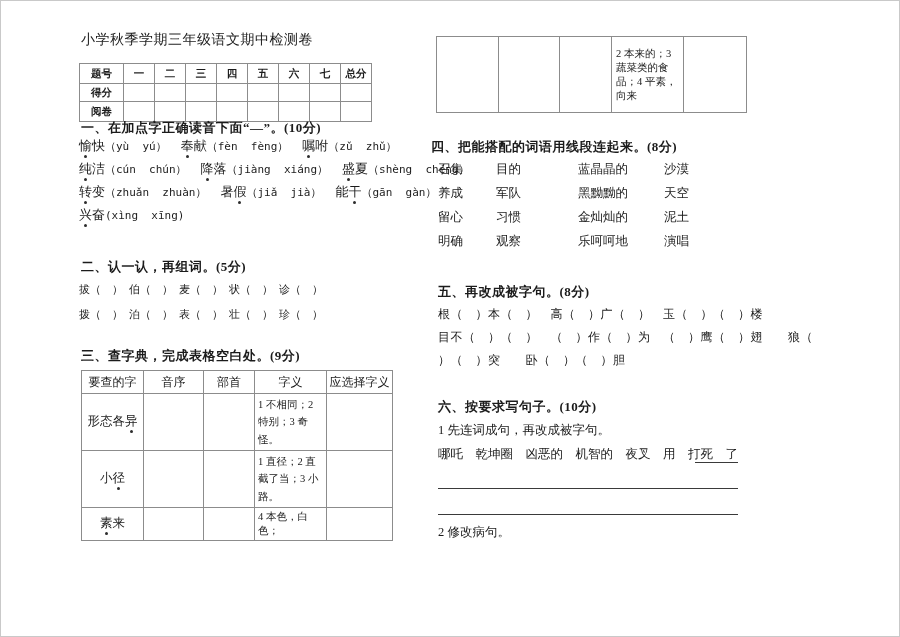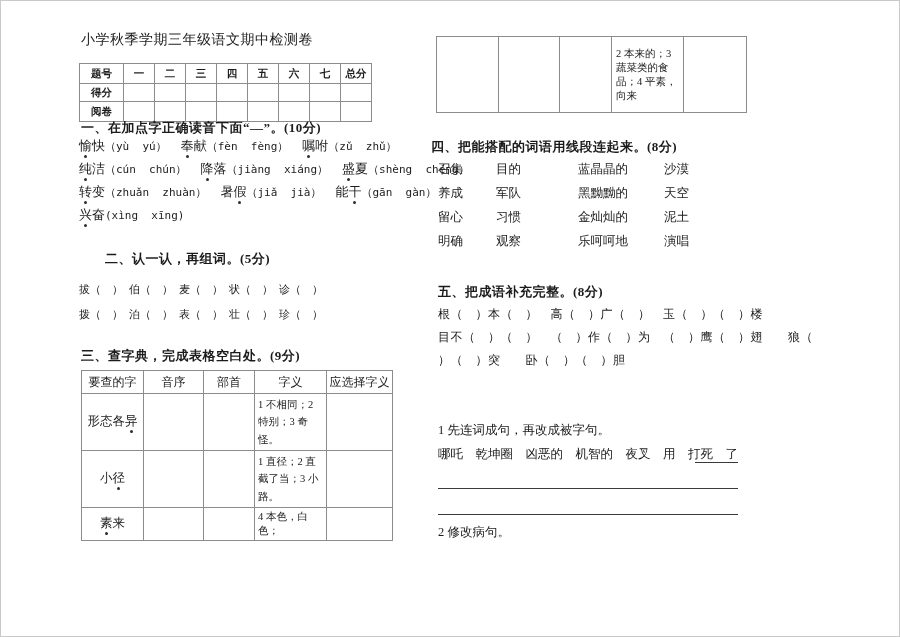--- a/index.html
+++ b/index.html
@@ -113,21 +113,21 @@
   </table>
 
   <div class="abs heading" style="left:80px; top:118px;">一、在加点字正确读音下面“—”。(10分)</div>
   <div class="abs" style="left:78px; top:136px;" id="sec1-lines">
       <div class="s1line"><span class="s1item"><span><span class="emdot">愉</span><span>快</span></span><span class="pinyin">（yù  yú）</span></span><span class="s1item"><span><span class="emdot">奉</span><span>献</span></span><span class="pinyin">（fèn  fèng）</span></span><span class="s1item"><span><span class="emdot">嘱</span><span>咐</span></span><span class="pinyin">（zǔ  zhǔ）</span></span></div>
       <div class="s1line"><span class="s1item"><span><span class="emdot">纯</span><span>洁</span></span><span class="pinyin">（cún  chún）</span></span><span class="s1item"><span><span class="emdot">降</span><span>落</span></span><span class="pinyin">（jiàng  xiáng）</span></span><span class="s1item"><span><span class="emdot">盛</span><span>夏</span></span><span class="pinyin">（shèng  chéng）</span></span></div>
       <div class="s1line"><span class="s1item"><span><span class="emdot">转</span><span>变</span></span><span class="pinyin">（zhuǎn  zhuàn）</span></span><span class="s1item"><span><span>暑</span><span class="emdot">假</span></span><span class="pinyin">（jiǎ  jià）</span></span><span class="s1item"><span><span>能</span><span class="emdot">干</span></span><span class="pinyin">（gān  gàn）</span></span></div>
       <div class="s1line"><span class="s1item"><span><span class="emdot">兴</span><span>奋</span></span><span class="pinyin">(xìng  xīng)</span></span></div>
     </div>
 
-  <div class="abs heading" style="left:80px; top:249px;margin-left:24px;">二、认一认，再组词。(5分)</div>
+  <div class="abs heading" style="left:80px; top:257px;">二、认一认，再组词。(5分)</div>
   <div class="abs" style="left:78px; top:281px;" id="sec2-rows">
       <div class="s2row"><span class="s2item">拔（　）</span><span class="s2item">伯（　）</span><span class="s2item">麦（　）</span><span class="s2item">状（　）</span><span class="s2item">诊（　）</span></div>
       <div class="s2row"><span class="s2item">拨（　）</span><span class="s2item">泊（　）</span><span class="s2item">表（　）</span><span class="s2item">壮（　）</span><span class="s2item">珍（　）</span></div>
     </div>
 
   <div class="abs heading" style="left:80px; top:346px;">三、查字典，完成表格空白处。(9分)</div>
   <table class="abs dict-table" style="left:80px; top:369px;">
     <colgroup>
       <col style="width:62px">
         <col style="width:60px">
@@ -205,27 +205,28 @@
       <div>金灿灿的</div>
       <div>乐呵呵地</div>
     </div>
   <div class="abs s4col" style="left:663px; top:160px;" id="s4c4">
       <div>沙漠</div>
       <div>天空</div>
       <div>泥土</div>
       <div>演唱</div>
     </div>
 
-  <div class="abs heading" style="left:437px; top:282px;">五、把成语补充完整。(8分)</div>
+  <div class="abs heading" style="left:437px; top:282px;">五、再改成被字句。(8分)</div>
   <div class="abs" style="left:437px; top:305px;" id="sec5-lines">
       <div class="s5line">根（　）本（　）　高（　）广（　）　玉（　）（　）楼</div>
       <div class="s5line">目不（　）（　）　（　）作（　）为　（　）鹰（　）翅　　狼（</div>
       <div class="s5line">）（　）突　　卧（　）（　）胆</div>
     </div>
 
+  <div class="abs heading" style="left:437px; top:397px;">六、按要求写句子。(10分)</div>
   <div class="abs bodytext" style="left:437px; top:421px;">1 先连词成句，再改成被字句。</div>
   <div class="abs bodytext" style="left:437px; top:445px; white-space:nowrap;">哪吒　乾坤圈　凶恶的　机智的　夜叉　用　打死　了</div>
 
   <div class="abs answer-line" style="left:694px; top:460px; width:43px;"></div>
   <div class="abs answer-line" style="left:437px; top:486px; width:300px;"></div>
   <div class="abs answer-line" style="left:437px; top:512px; width:300px;"></div>
 
   <div class="abs bodytext" style="left:437px; top:523px;">2 修改病句。</div>
 </div>
 

